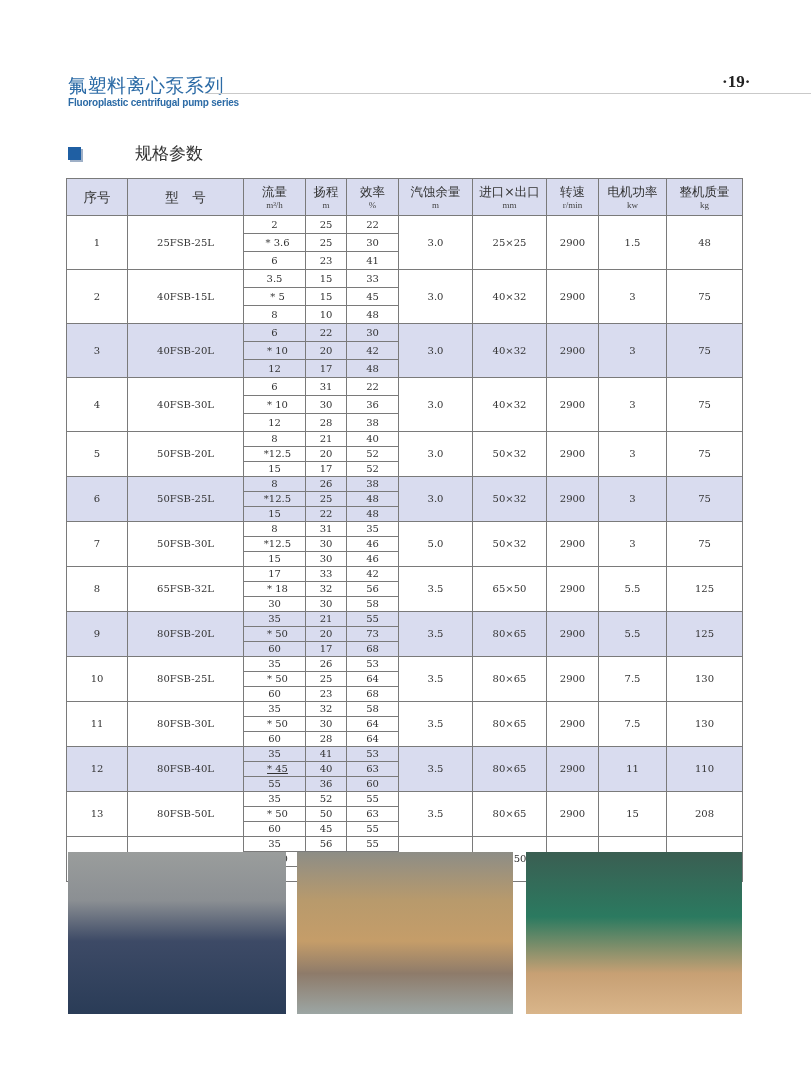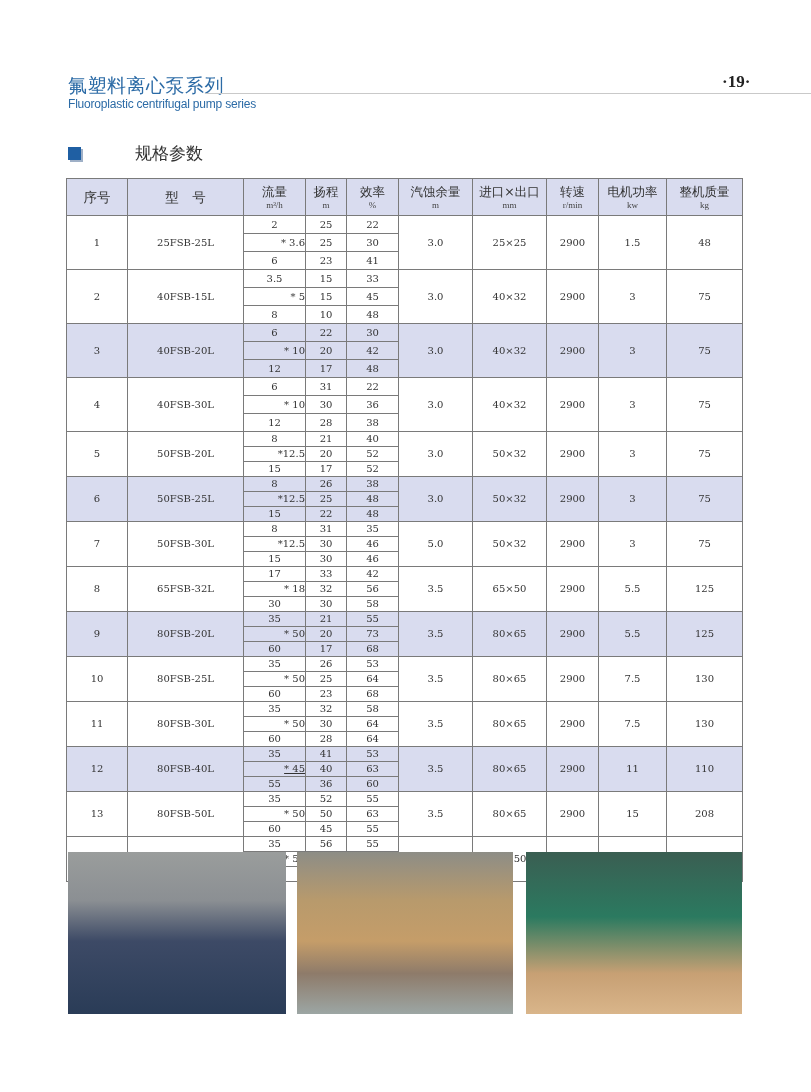--- a/index.html
+++ b/index.html
@@ -1,39 +1,39 @@
 <!DOCTYPE html>
 <html><head>
   <meta charset="utf-8">
   <style>
     html, body { margin:0; padding:0; background:#ffffff; }
     body { width:811px; height:1092px; position:relative; overflow:hidden;
            font-family:"DejaVu Serif","Liberation Serif",serif; color:#333; }
     .hdr-title { position:absolute; left:68px; top:74px; font-family:"DejaVu Sans","Liberation Sans",sans-serif;
                  font-size:19px; color:#2c6ba6; letter-spacing:0.5px; line-height:22px; }
     .hdr-sub { position:absolute; left:68px; top:97px; font-family:"Liberation Sans","DejaVu Sans",sans-serif;
-               font-weight:normal; font-size:12px; color:#2c6ba6; letter-spacing:-0.2px; }
+               font-weight:bold; font-size:10px; color:#2c6ba6; letter-spacing:-0.2px; }
     .hdr-rule { position:absolute; left:205px; top:93px; width:606px; height:1px; background:#c9c9c9; }
     .page-num { position:absolute; left:722px; top:72px; font-family:"Liberation Serif","DejaVu Serif",serif;
                 font-weight:bold; font-size:17px; color:#222; }
     .sec { position:absolute; left:68px; top:142px; display:flex; align-items:center;gap:44px; }
     .sec-icon { width:13px; height:13px; background:#1f5fa3; box-shadow:2px 2px 0 #9fb0c7; margin-right:10px; }
     .sec-label { font-family:"DejaVu Sans","Liberation Sans",sans-serif; font-size:17px; color:#333; }
 
     table.spec { position:absolute; left:66px; top:178px; border-collapse:collapse; table-layout:fixed;
                  border:1.5px solid #6a6a6a; }
     table.spec td, table.spec th { border:1px solid #7a7a7a; padding:0; text-align:center; vertical-align:middle;
                  font-size:10px; color:#333; line-height:12px; }
     table.spec th { background:#d9dcef; font-weight:normal; font-family:"DejaVu Sans","Liberation Sans",sans-serif; height:36px; }
     th .cn { display:block; font-size:12.5px; color:#333; line-height:15px; }
     th .cn.big { font-size:13.5px; }
     th .unit { display:block; font-family:"Liberation Serif","DejaVu Serif",serif; font-size:9px; color:#444; line-height:12px; }
     tr.shade td { background:#d9dcef; }
     td.sub { height:15px; font-size:10px; }
-    td.sub.star { text-align:right; padding-left:6px; }
+    td.sub.star { text-align:center; padding-left:6px; }
     td.big { font-size:10px; }
     .photos { position:absolute; top:852px; left:68px; width:674px; height:162px; }
     .photo { position:absolute; top:0; height:162px; overflow:hidden; }
     .p1 { left:0; width:218px; background:linear-gradient(180deg,#9a9d9c 0%,#8b8f93 30%,#3d4a66 55%,#2a3c57 100%); }
     .p2 { left:229px; width:216px; background:linear-gradient(180deg,#8d8d86 0%,#b89a6c 30%,#c59d69 55%,#8e7b6a 75%,#9ca6a4 100%); }
     .p3 { left:458px; width:216px; background:linear-gradient(180deg,#3a5e52 0%,#2b7a60 40%,#c7a074 75%,#d9b58a 100%); }
   </style>
 </head>
 <body>
 

